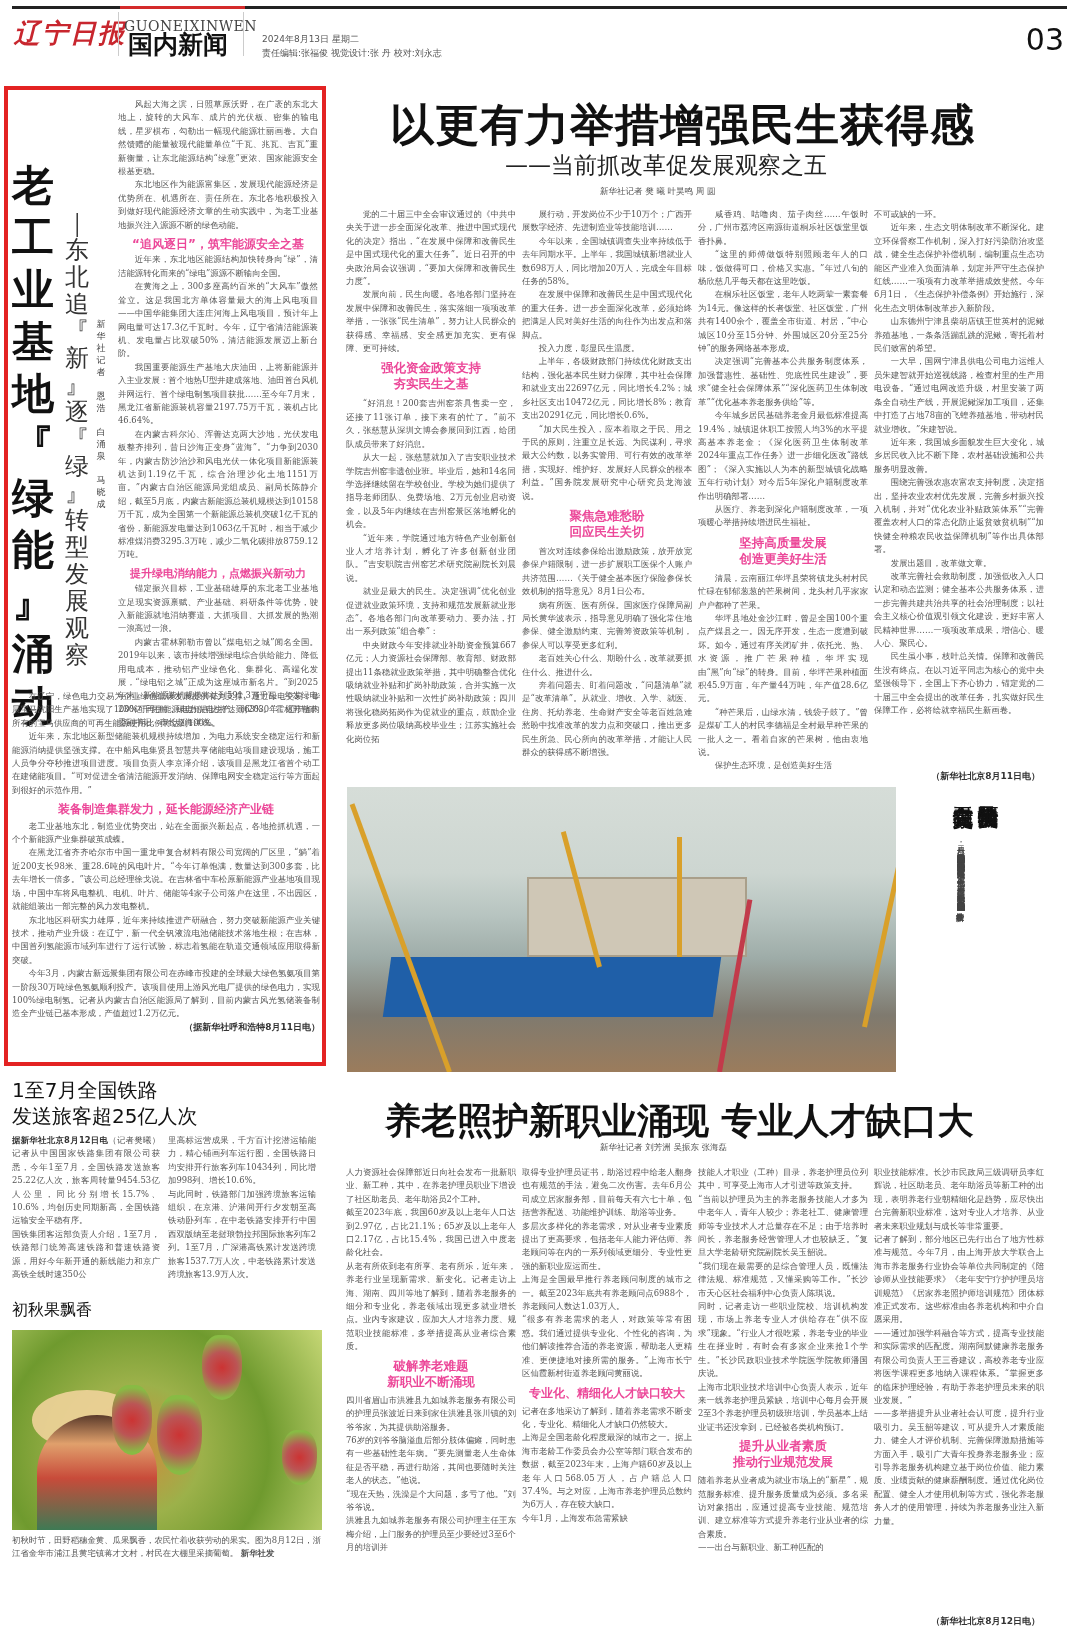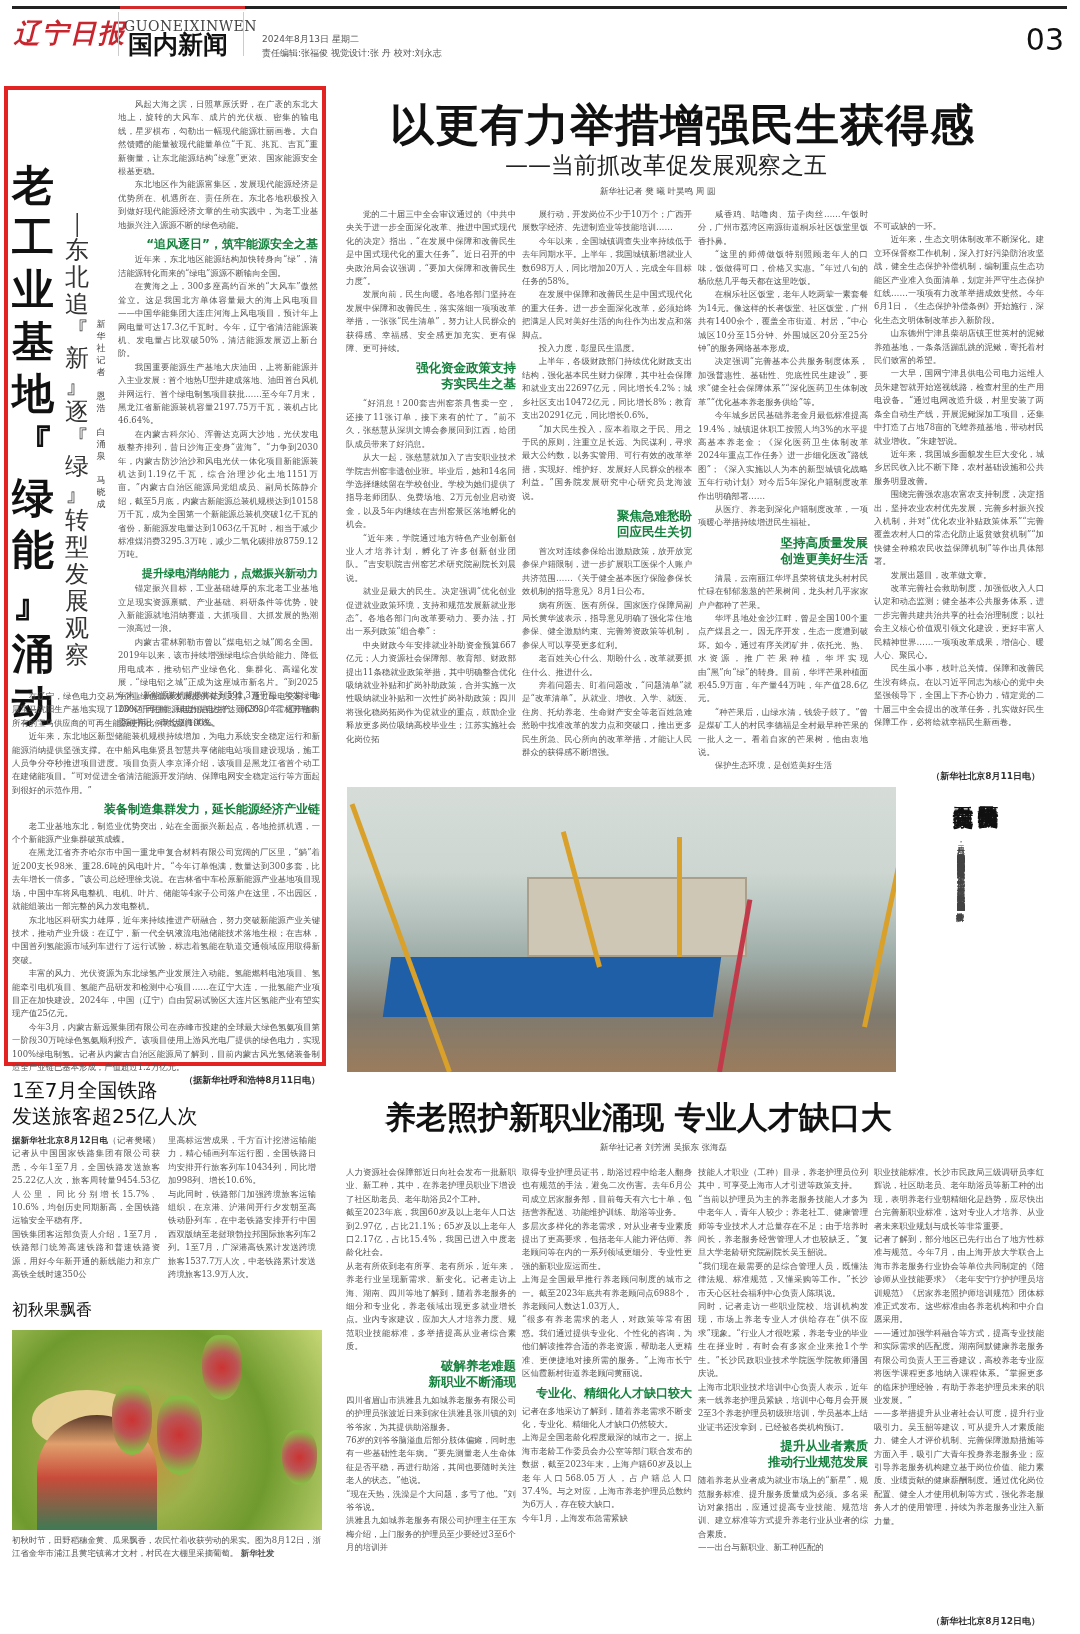--- a/index.html
+++ b/index.html
@@ -13,34 +13,34 @@
 .sec-en{position:absolute;left:124px;top:18px;font-size:14px;color:#444;letter-spacing:.5px}
 .sec-cn{position:absolute;left:128px;top:28px;font-size:25px;font-weight:bold;color:#111;font-family:"DejaVu Sans",sans-serif}
 .meta{position:absolute;left:262px;top:32px;font-size:9px;color:#555;line-height:14px;font-family:"DejaVu Sans",sans-serif}
 .pageno{position:absolute;right:16px;top:22px;font-size:30px;color:#111;font-family:"DejaVu Sans",sans-serif}
 .redbox{position:absolute;left:4px;top:86px;width:322px;height:980px;border:4px solid #e32222}
 .vtitle{position:absolute;left:8px;top:160px;width:50px;font-family:"DejaVu Sans",sans-serif;font-weight:bold;font-size:42px;line-height:52px;color:#111;text-align:center}
 .vsub{position:absolute;left:62px;top:210px;width:30px;font-family:"DejaVu Sans",sans-serif;font-size:24px;line-height:27px;color:#333;text-align:center}
 .vbyline{position:absolute;left:94px;top:318px;width:14px;font-size:9px;line-height:12px;color:#444;text-align:center}
 .txt{position:absolute;font-size:8.4px;line-height:13.4px;color:#555;text-align:justify}
 .txt p{text-indent:2em}
-.sub{font-family:"DejaVu Sans",sans-serif;font-weight:bold;color:#15803d;text-align:right}
+.sub{font-family:"DejaVu Sans",sans-serif;font-weight:bold;color:#ec4899;text-align:center}
 .dateline{font-family:"DejaVu Sans",sans-serif;font-weight:bold;color:#333;text-align:right;font-size:9px}
 .h1{position:absolute;left:390px;top:96px;font-family:"DejaVu Sans",sans-serif;font-weight:bold;font-size:44px;color:#111;letter-spacing:1px}
 .h1sub{position:absolute;left:505px;top:150px;font-family:"DejaVu Sans",sans-serif;font-size:23px;color:#222}
 .byline{position:absolute;font-size:8.5px;color:#555;font-family:"DejaVu Sans",sans-serif}
 .photo{position:absolute;overflow:hidden}
 .ship{left:347px;top:787px;width:549px;height:285px;background:linear-gradient(180deg,#d6ddd8 0%,#cdd6d1 30%,#b7c4c0 45%,#9eaca8 60%,#7f7a6f 80%,#9b7c5c 100%)}
 .hull{position:absolute;left:40px;top:170px;width:330px;height:60px;background:#1f5fa8;transform:skewX(-8deg)}
 .deck{position:absolute;left:180px;top:90px;width:220px;height:80px;background:#cfc7b6;border:2px solid #a99f8a}
 .crane{position:absolute;width:5px;background:#d9a02a;transform-origin:bottom}
 .crane.red{background:#c23a4a}
 .shiptitle{position:absolute;left:950px;top:790px;writing-mode:vertical-rl;font-size:21px;line-height:25px;color:#111;font-family:"DejaVu Serif",serif}
 .shipbody{position:absolute;left:905px;top:840px;writing-mode:vertical-rl;font-size:8px;line-height:10px;color:#444;height:240px;width:60px}
-.h2{position:absolute;left:385px;top:1097px;font-family:"DejaVu Sans",sans-serif;font-weight:bold;font-size:31px;color:#111}
+.h2{position:absolute;left:385px;top:1097px;font-family:"DejaVu Sans",sans-serif;font-weight:bold;font-size:36px;color:#111}
 .rail-h{position:absolute;left:12px;top:1077px;font-family:"DejaVu Sans",sans-serif;font-size:20px;line-height:26px;color:#111}
 .fruit-h{position:absolute;left:12px;top:1300px;font-family:"DejaVu Sans",sans-serif;font-size:16px;color:#111}
 .grape{left:12px;top:1330px;width:310px;height:200px;background:radial-gradient(circle at 40% 60%,#d08a3c 0%,#9cb14a 30%,#6f9a2e 60%,#c6d775 100%)}
 .person{position:absolute;left:25px;top:85px;width:120px;height:115px;border-radius:50% 50% 0 0;background:linear-gradient(180deg,#5a3a2a 0%,#e0a06c 25%,#c84b3a 55%,#3e7a54 100%)}
 .hat{position:absolute;left:20px;top:60px;width:110px;height:60px;border-radius:50%;background:#f0d39a;opacity:.9}
 .bunch{position:absolute;border-radius:40% 40% 50% 50%;background:radial-gradient(circle,#c33 0%,#b55 40%,#8b4 80%)}
 .gcap{position:absolute;left:12px;top:1534px;width:310px;font-size:8.4px;line-height:13px;color:#555}
 </style>
 </head>
 <body>
@@ -76,21 +76,20 @@
   <p>锚定振兴目标，工业基础雄厚的东北老工业基地立足现实资源禀赋、产业基础、科研条件等优势，驶入新能源就地消纳赛道，大抓项目、大抓发展的热潮一浪高过一浪。</p>
   <p>内蒙古霍林郭勒市曾以“煤电铝之城”闻名全国。2019年以来，该市持续增强绿电综合供给能力、降低用电成本，推动铝产业绿色化、集群化、高端化发展，“绿电铝之城”正成为这座城市新名片。“到2025年末，新能源装机规模将达到591.3万千瓦，年发绿电230亿千瓦时，绿电铝占比将达到63%。”霍林郭勒市委副书记、市长赵海洋说。</p>
 </div>
 <div class="txt" style="left:12px;top:690px;width:308px">
   <p>在辽宁，绿色电力交易为企业绿色低碳发展提供有力支撑。通过绿电交易，华晨宝马沈阳生产基地实现了100%可再生能源电力供电生产。到2030年，辽宁省内所有的宝马供应商的可再生能源使用比例将达到100%。</p>
   <p>近年来，东北地区新型储能装机规模持续增加，为电力系统安全稳定运行和新能源消纳提供坚强支撑。在中船风电集贤县智慧共享储能电站项目建设现场，施工人员争分夺秒推进项目进度。项目负责人李京泽介绍，该项目是黑龙江省首个动工在建储能项目。“可对促进全省清洁能源开发消纳、保障电网安全稳定运行等方面起到很好的示范作用。”</p>
   <div class="sub" style="font-size:12px;margin:6px 0 3px">装备制造集群发力，延长能源经济产业链</div>
   <p>老工业基地东北，制造业优势突出，站在全面振兴新起点，各地抢抓机遇，一个个新能源产业集群破茧成蝶。</p>
   <p>在黑龙江省齐齐哈尔市中国一重龙申复合材料有限公司宽阔的厂区里，“躺”着近200支长98米、重28.6吨的风电叶片。“今年订单饱满，数量达到300多套，比去年增长一倍多。”该公司总经理徐戈说。在吉林省中车松原新能源产业基地项目现场，中国中车将风电整机、电机、叶片、储能等4家子公司落户在这里，不出园区，就能组装出一部完整的风力发电整机。</p>
   <p>东北地区科研实力雄厚，近年来持续推进产研融合，努力突破新能源产业关键技术，推动产业升级：在辽宁，新一代全钒液流电池储能技术落地生根；在吉林，中国首列氢能源市域列车进行了运行试验，标志着氢能在轨道交通领域应用取得新突破。</p>
-  <p>丰富的风力、光伏资源为东北绿氢产业发展注入动能。氢能燃料电池项目、氢能牵引电机项目、氢能产品研发和检测中心项目……在辽宁大连，一批氢能产业项目正在加快建设。2024年，中国（辽宁）自由贸易试验区大连片区氢能产业有望实现产值25亿元。</p>
   <p>今年3月，内蒙古新远景集团有限公司在赤峰市投建的全球最大绿色氢氨项目第一阶段30万吨绿色氢氨顺利投产。该项目使用上游风光电厂提供的绿色电力，实现100%绿电制氢。记者从内蒙古自治区能源局了解到，目前内蒙古风光氢储装备制造全产业链已基本形成，产值超过1.2万亿元。</p>
   <div class="dateline">（据新华社呼和浩特8月11日电）</div>
 </div>
 
 <div class="h1">以更有力举措增强民生获得感</div>
 <div class="h1sub">——当前抓改革促发展观察之五</div>
 <div class="byline" style="left:600px;top:186px">新华社记者 樊 曦 叶昊鸣 周 圆</div>
 
 <div class="txt" style="left:346px;top:208px;width:170px;height:570px;overflow:hidden">
   <p>党的二十届三中全会审议通过的《中共中央关于进一步全面深化改革、推进中国式现代化的决定》指出，“在发展中保障和改善民生是中国式现代化的重大任务”。近日召开的中央政治局会议强调，“要加大保障和改善民生力度”。</p>
@@ -124,21 +123,21 @@
   <p>决定强调“完善基本公共服务制度体系，加强普惠性、基础性、兜底性民生建设”，要求“健全社会保障体系”“深化医药卫生体制改革”“优化基本养老服务供给”等。</p>
   <p>今年城乡居民基础养老金月最低标准提高19.4%，城镇退休职工按照人均3%的水平提高基本养老金；《深化医药卫生体制改革2024年重点工作任务》进一步细化医改“路线图”；《深入实施以人为本的新型城镇化战略五年行动计划》对今后5年深化户籍制度改革作出明确部署……</p>
   <p>从医疗、养老到深化户籍制度改革，一项项暖心举措持续增进民生福祉。</p>
   <div class="sub" style="font-size:12.5px;line-height:16px;margin:5px 0;white-space:pre-line">坚持高质量发展
 创造更美好生活</div>
   <p>清晨，云南丽江华坪县荣将镇龙头村村民忙碌在郁郁葱葱的芒果树间，龙头村几乎家家户户都种了芒果。</p>
   <p>华坪县地处金沙江畔，曾是全国100个重点产煤县之一。因无序开发，生态一度遭到破坏。如今，通过有序关闭矿井，依托光、热、水资源，推广芒果种植，华坪实现由“黑”向“绿”的转身。目前，华坪芒果种植面积45.9万亩，年产量44万吨，年产值28.6亿元。</p>
   <p>“种芒果后，山绿水清，钱袋子鼓了。”曾是煤矿工人的村民李德福是全村最早种芒果的一批人之一。看着自家的芒果树，他由衷地说。</p>
   <p>保护生态环境，是创造美好生活</p>
 </div>
-<div class="txt" style="left:874px;top:220px;width:170px;height:565px;overflow:hidden">
+<div class="txt" style="left:874px;top:208px;width:170px;height:565px;overflow:hidden">
   <p style="text-indent:0">不可或缺的一环。</p>
   <p>近年来，生态文明体制改革不断深化。建立环保督察工作机制，深入打好污染防治攻坚战，健全生态保护补偿机制，编制重点生态功能区产业准入负面清单，划定并严守生态保护红线……一项项有力改革举措成效斐然。今年6月1日，《生态保护补偿条例》开始施行，深化生态文明体制改革步入新阶段。</p>
   <p>山东德州宁津县柴胡店镇王世英村的泥鳅养殖基地，一条条活蹦乱跳的泥鳅，寄托着村民们致富的希望。</p>
   <p>一大早，国网宁津县供电公司电力运维人员朱建智就开始巡视线路，检查村里的生产用电设备。“通过电网改造升级，村里安装了两条全自动生产线，开展泥鳅深加工项目，还集中打造了占地78亩的飞蝗养殖基地，带动村民就业增收。”朱建智说。</p>
   <p>近年来，我国城乡面貌发生巨大变化，城乡居民收入比不断下降，农村基础设施和公共服务明显改善。</p>
   <p>围绕完善强农惠农富农支持制度，决定指出，坚持农业农村优先发展，完善乡村振兴投入机制，并对“优化农业补贴政策体系”“完善覆盖农村人口的常态化防止返贫致贫机制”“加快健全种粮农民收益保障机制”等作出具体部署。</p>
   <p>发展出题目，改革做文章。</p>
   <p>改革完善社会救助制度，加强低收入人口认定和动态监测；健全基本公共服务体系，进一步完善共建共治共享的社会治理制度；以社会主义核心价值观引领文化建设，更好丰富人民精神世界……一项项改革成果，增信心、暖人心、聚民心。</p>
   <p>民生虽小事，枝叶总关情。保障和改善民生没有终点。在以习近平同志为核心的党中央坚强领导下，全国上下齐心协力，锚定党的二十届三中全会提出的改革任务，扎实做好民生保障工作，必将绘就幸福民生新画卷。</p>
 </div>

